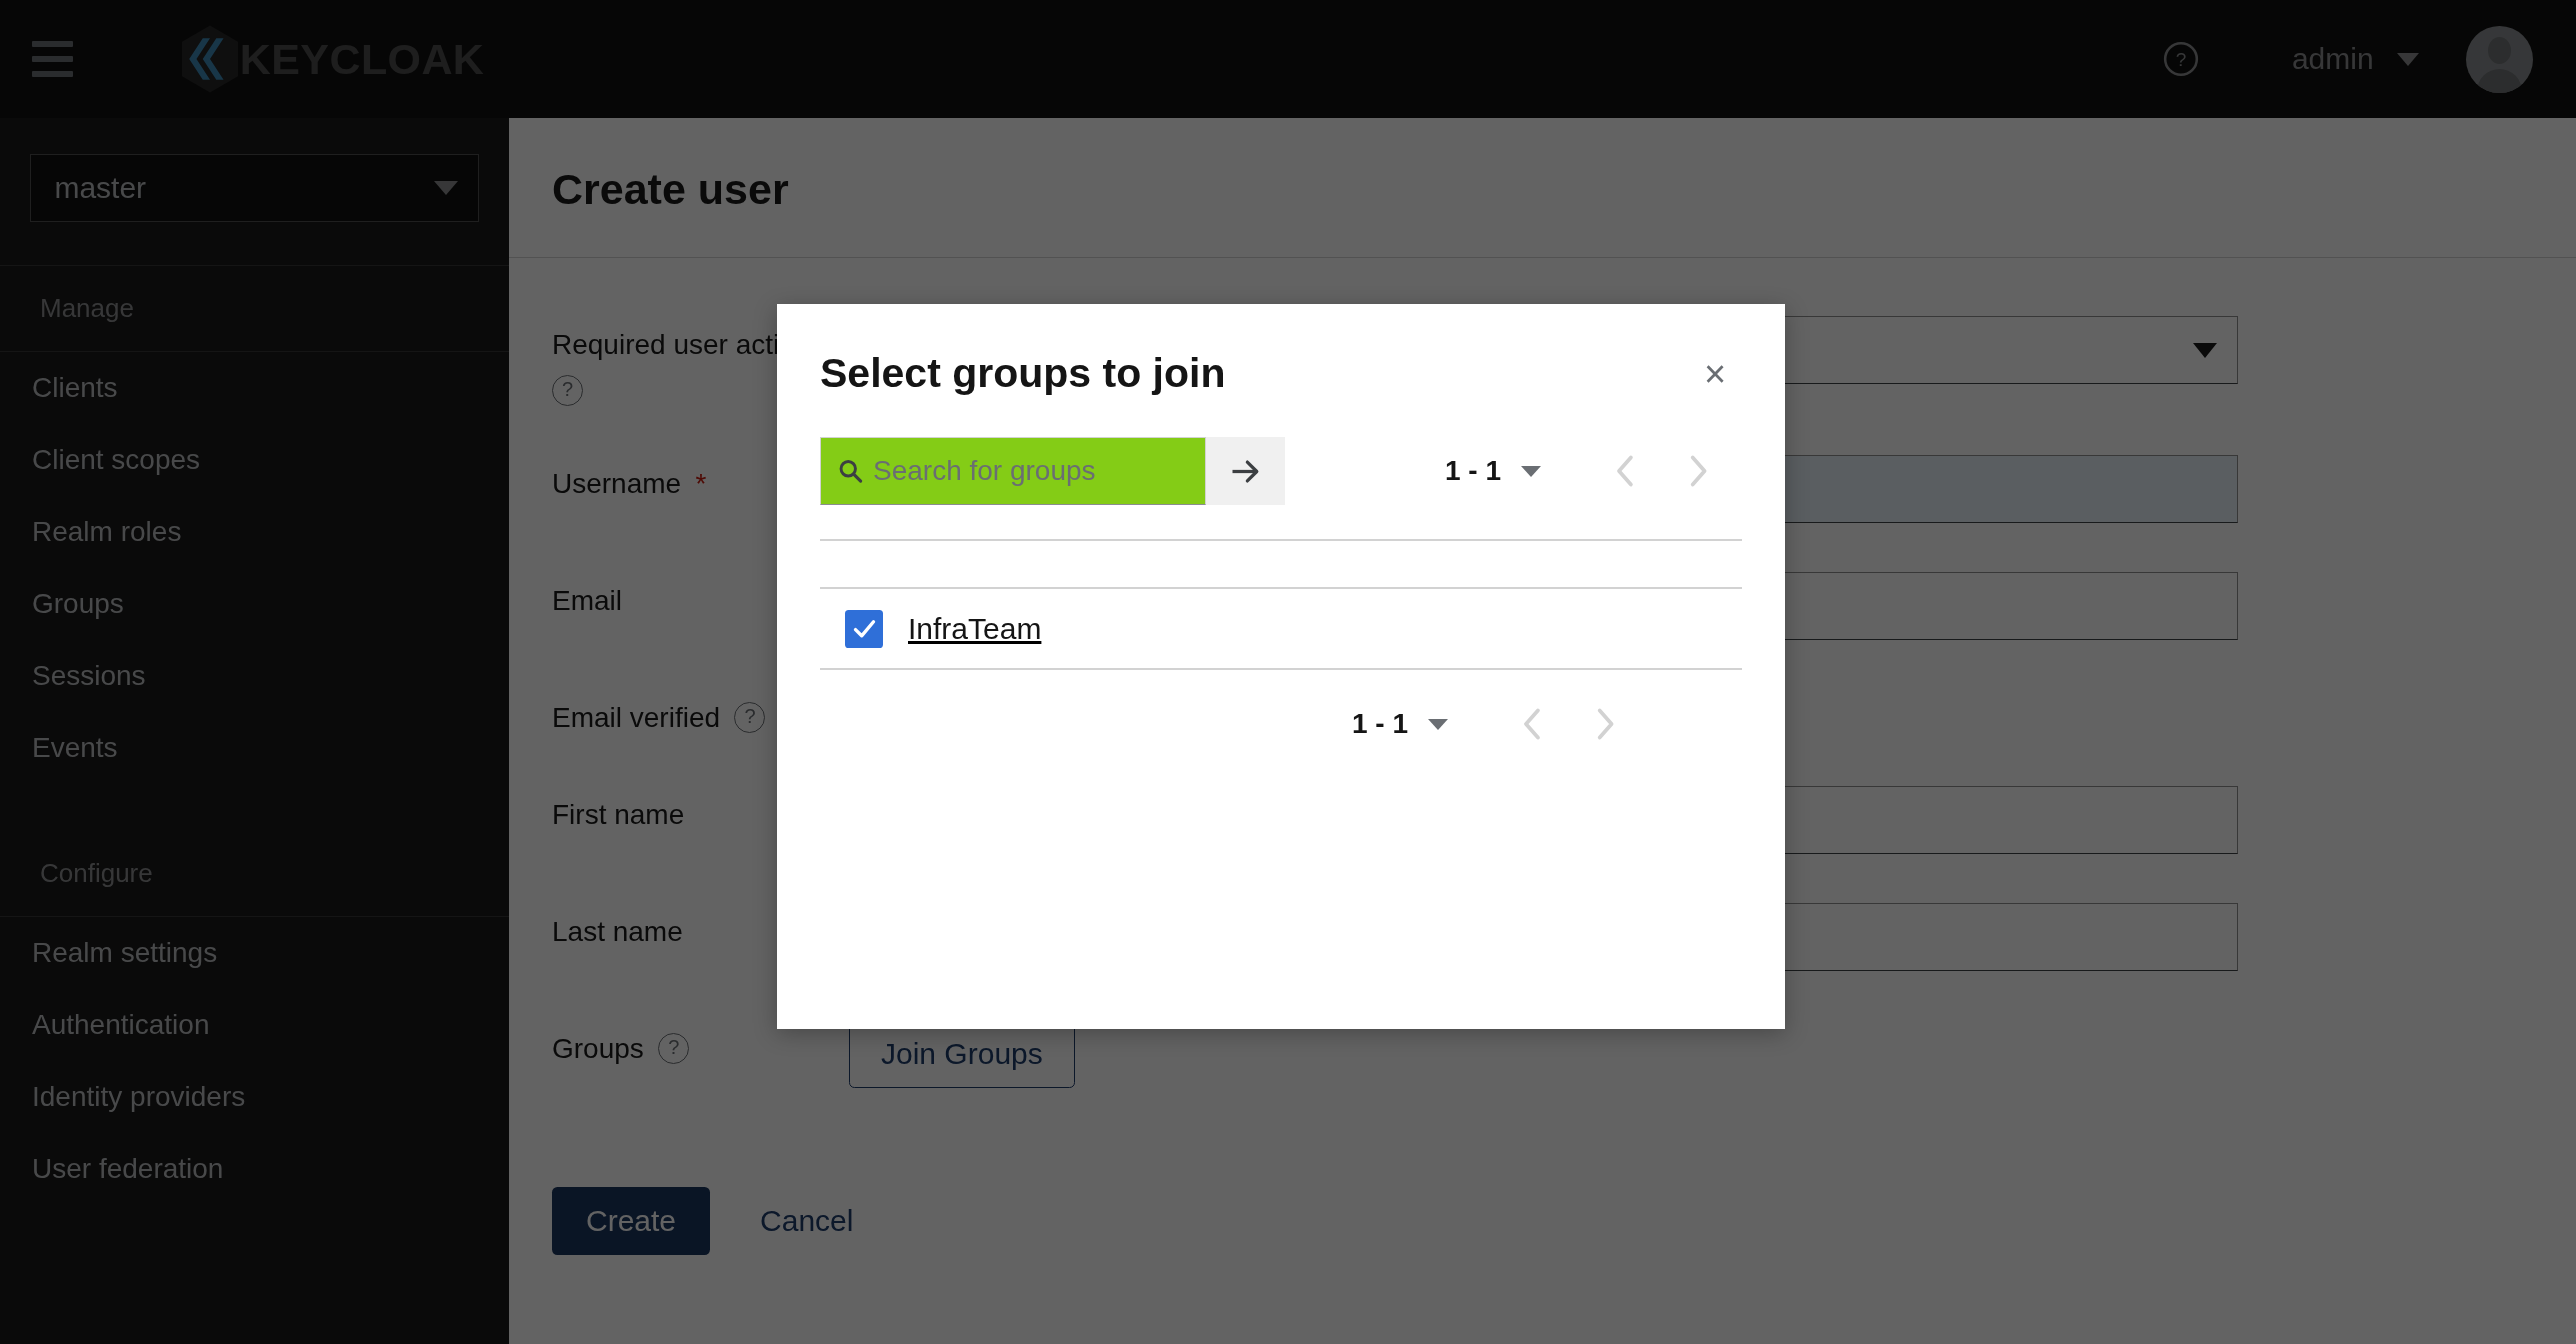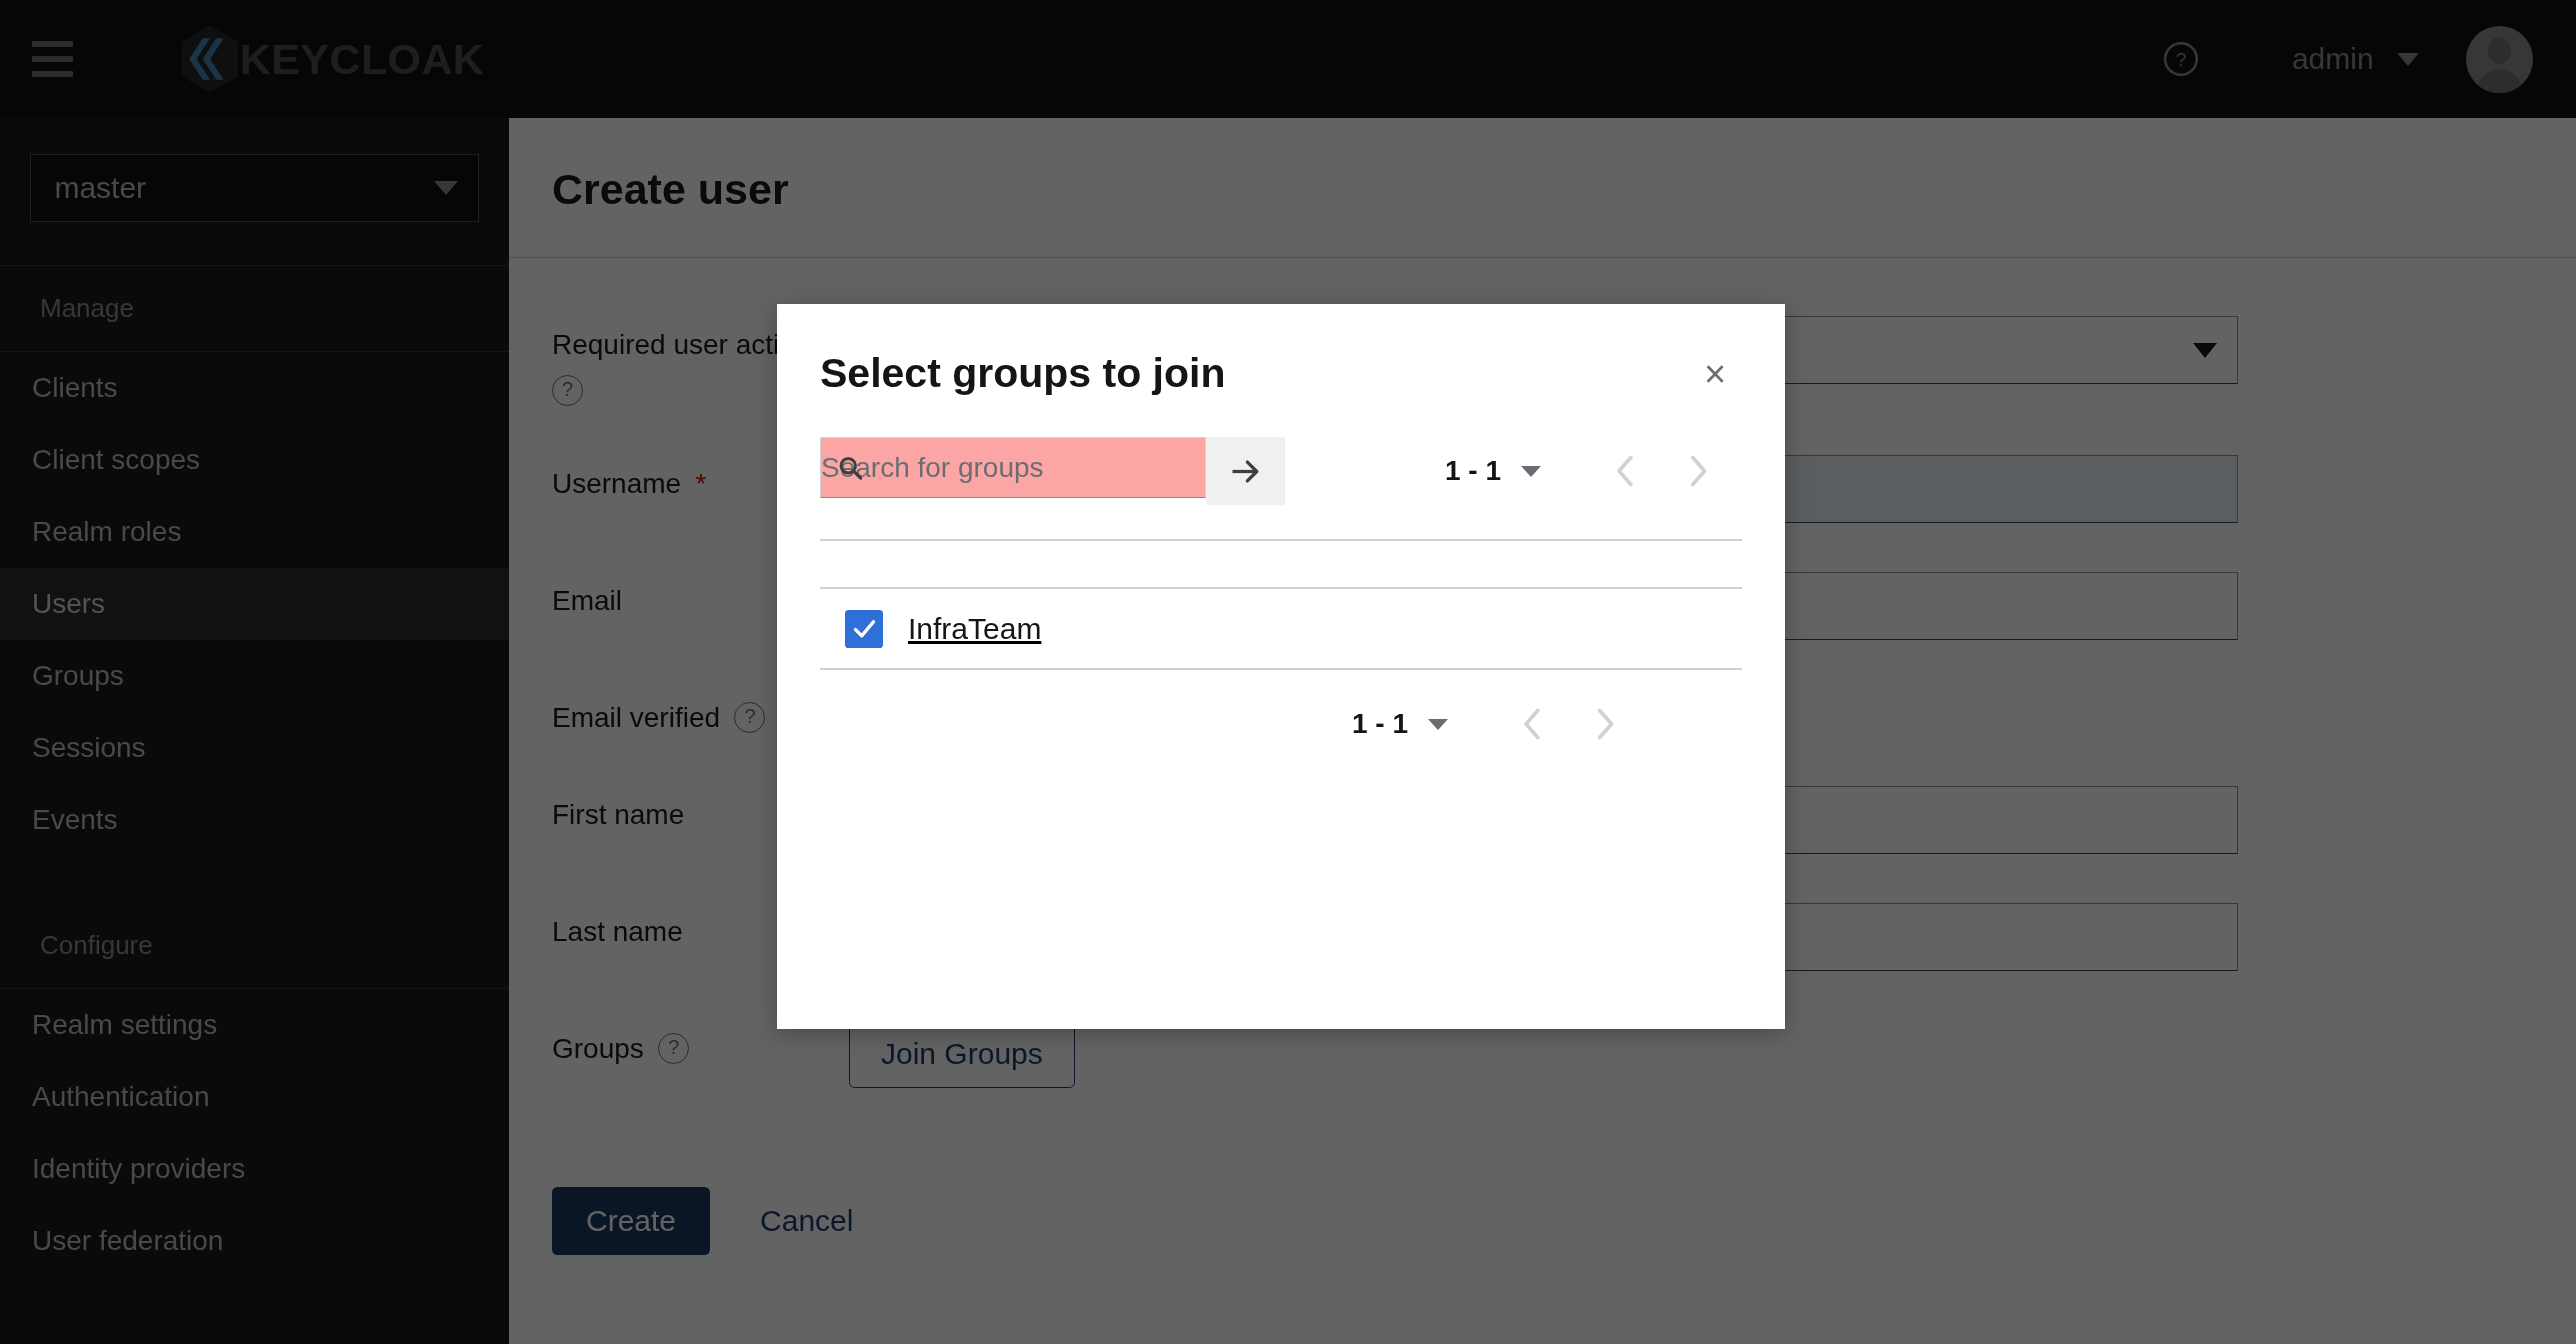--- a/index.html
+++ b/index.html
@@ -235,25 +235,26 @@
     display: flex; align-items: center; justify-content: center;
     margin-top: -3.6px;
     font-family: "Liberation Sans", sans-serif;
   }
   .modal-body { padding: 36px 43px 0 43px; }
 
   .toolbar { display: flex; align-items: center; }
   .search-group { display: flex; align-items: stretch; }
   .search-field {
     position: relative;
-    width: 386px; height: 61px;
+    width: 386px; height: 68px;
     border: 0.9px solid #d2d2d2;
     border-bottom: 1.8px solid #8a8d90;
-    background: #fca5a5;
+    background: #84cc16;
     display: flex; align-items: center;
+    padding-left: 52px;
   }
   .search-icon-abs {
     position: absolute; left: 16px; top: 50%;
     transform: translateY(-50%);
     width: 27px; height: 27px;
   }
   .search-icon-abs svg { display: block; }
   .search-input {
     border: none; outline: none; background: transparent;
     font-size: 28px; color: #151515; width: 100%;
@@ -404,21 +405,20 @@
         <span class="realm-caret"></span>
       </div>
     </div>
     <div class="nav-divider"></div>
 
     <div class="nav-section">Manage</div>
     <div class="nav-divider"></div>
     <div class="nav-item">Clients</div>
     <div class="nav-item">Client scopes</div>
     <div class="nav-item">Realm roles</div>
-    <div class="nav-item active">Users</div>
     <div class="nav-item">Groups</div>
     <div class="nav-item">Sessions</div>
     <div class="nav-item">Events</div>
 
     <div class="nav-gap"></div>
 
     <div class="nav-section">Configure</div>
     <div class="nav-divider"></div>
     <div class="nav-item">Realm settings</div>
     <div class="nav-item">Authentication</div>

